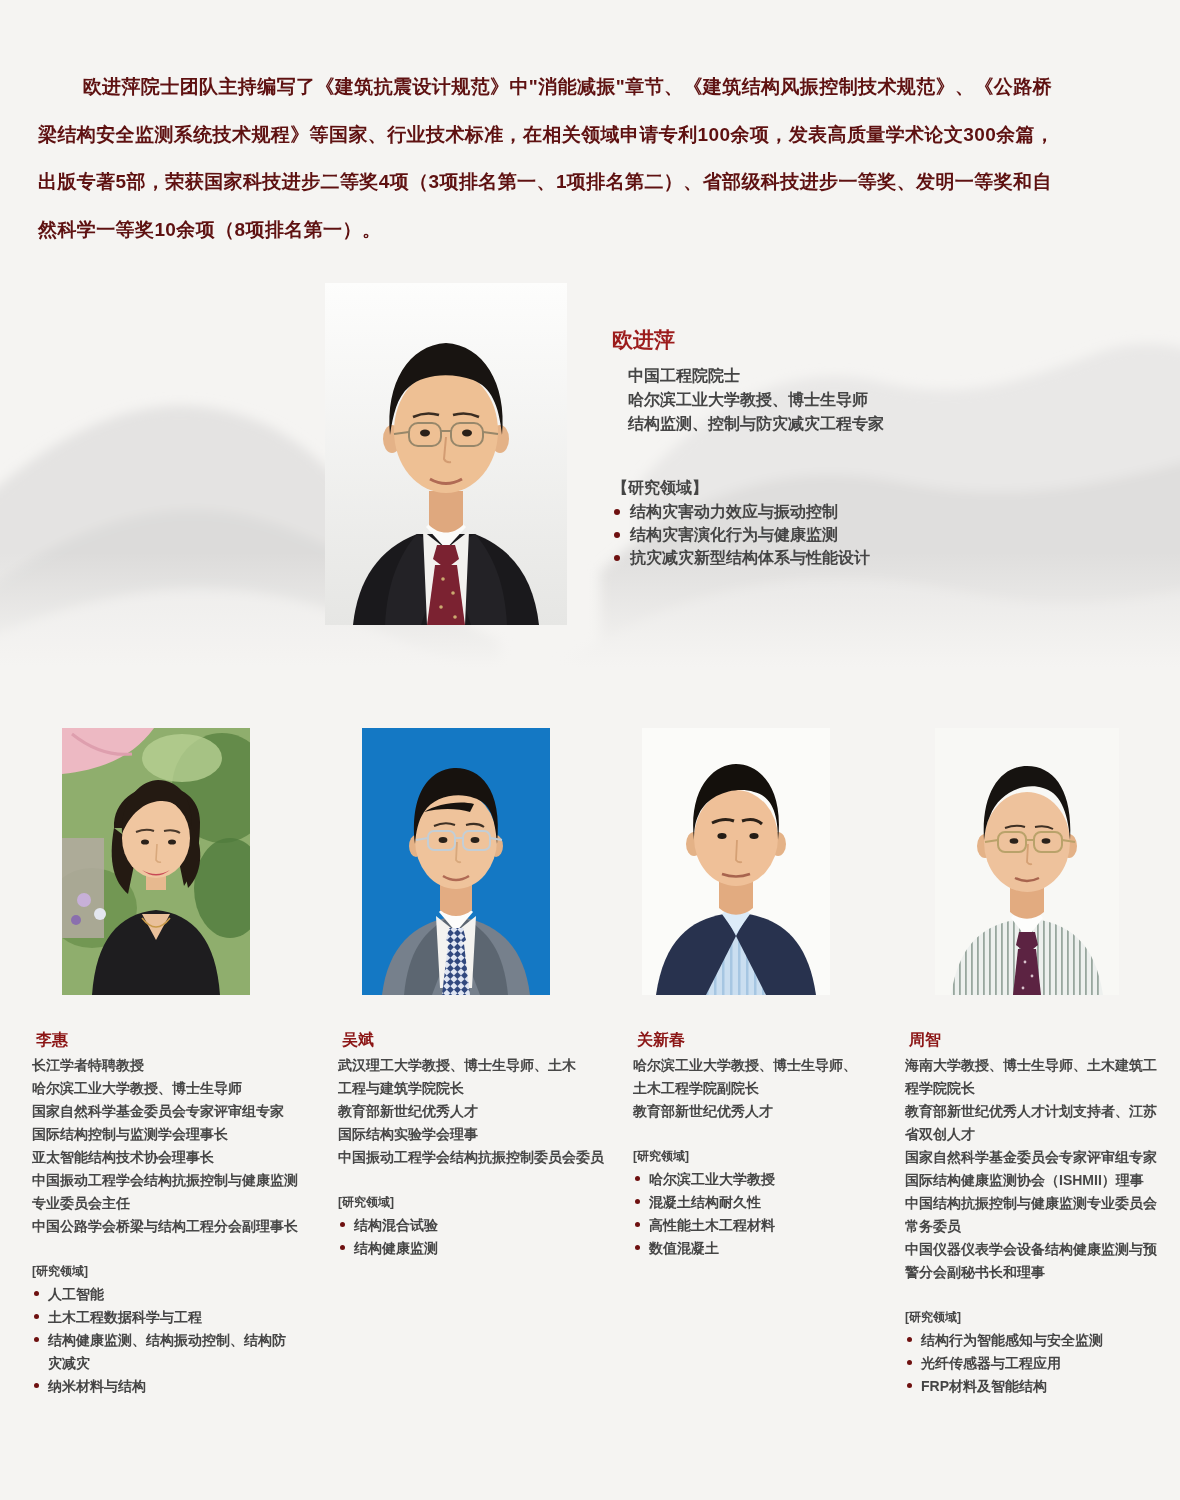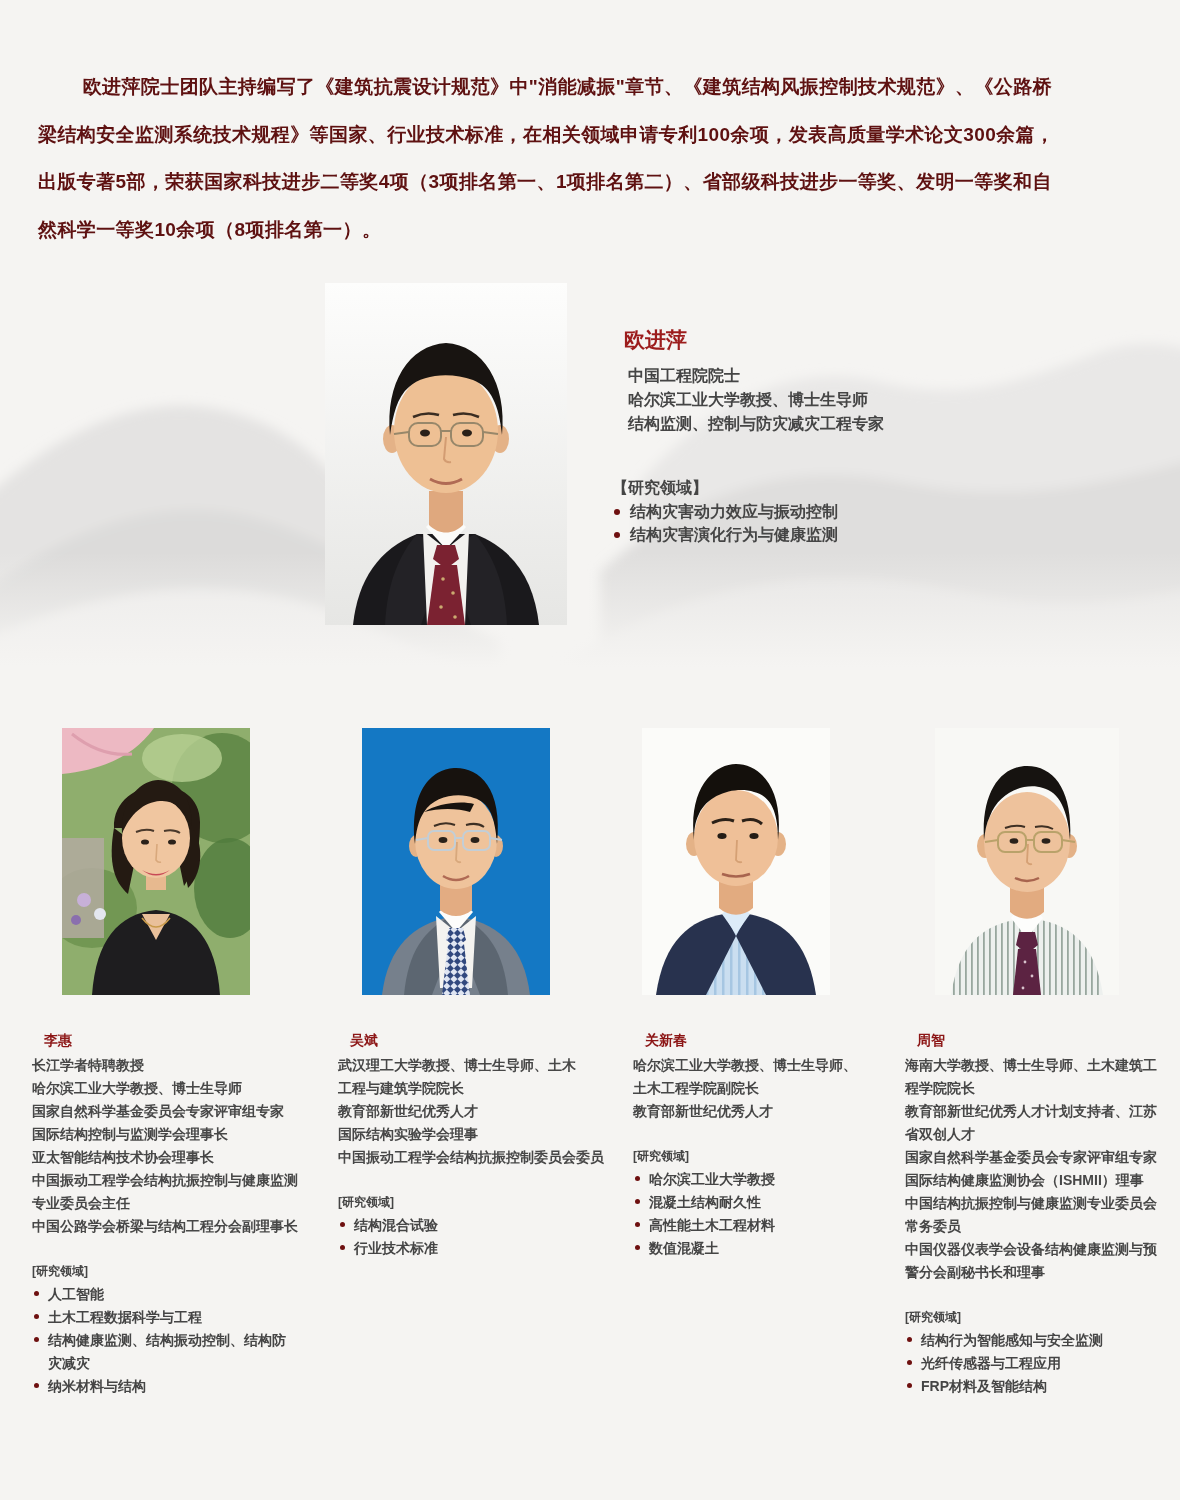--- a/index.html
+++ b/index.html
@@ -21,31 +21,31 @@
     position:absolute;top:44px;left:38px;width:1120px;
     font-size:19px;font-weight:700;color:var(--maroon);
     line-height:47.5px;white-space:pre-line;text-indent:2.35em;
     letter-spacing:.4px;
   }
   
   .mountains{position:absolute;top:272px;left:0;width:1180px;height:396px;}
   
   .leader-photo{position:absolute;top:283px;left:325px;width:242px;height:342px;}
   .leader-info{position:absolute;top:326px;left:612px;width:500px;}
-  .leader-name{margin:0 12px 10px;font-size:21px;font-weight:700;color:var(--name-red);}
+  .leader-name{margin:0 0 10px;font-size:21px;font-weight:700;color:var(--name-red);}
   .leader-info .info-line{font-size:16px;line-height:24px;font-weight:700;color:var(--body);margin-left:16px;}
   .research{margin-top:40px;}
   .research-label{font-size:16px;font-weight:700;color:var(--body);line-height:24px;}
   .bullet{display:flex;align-items:flex-start;}
   .bullet .dot{flex:none;width:6px;height:6px;border-radius:50%;background:var(--dot);margin:9px 10px 0 2px;}
   .bullet .btxt{font-size:16px;line-height:23px;font-weight:700;color:var(--body);white-space:pre-line;}
   
   .member{position:absolute;top:728px;}
   .m-photo{width:188px;height:267px;}
-  .m-name{margin:34px 12px 3px;font-size:14px;font-weight:700;color:var(--member-red);line-height:22px;}
+  .m-name{margin:34px 4px 3px;font-size:16px;font-weight:700;color:var(--member-red);line-height:22px;}
   .m-line{font-size:14px;line-height:23px;font-weight:700;color:#474747;white-space:pre-line;}
   .m-research{margin-top:22px;}
   .m-research .research-label{font-size:12px;line-height:23px;}
   .m-research .btxt{font-size:14px;line-height:23px;}
   .m-research .dot{width:5px;height:5px;margin:8px 9px 0 2px;}
   #m0{left:32px;width:282px;}  #m0 .m-photo{margin-left:30px;}
   #m1{left:338px;width:282px;} #m1 .m-photo{margin-left:24px;}
   #m2{left:633px;width:274px;} #m2 .m-photo{margin-left:9px;}
   #m3{left:905px;width:276px;} #m3 .m-photo{margin-left:30px;width:184px;}
 </style>
@@ -125,20 +125,24 @@
     <div class="research">
       <div class="research-label">【研究领域】</div>
       <div class="bullet">
           <span class="dot"></span>
           <span class="btxt">结构灾害动力效应与振动控制</span>
         </div>
       <div class="bullet">
           <span class="dot"></span>
           <span class="btxt">结构灾害演化行为与健康监测</span>
         </div>
+      <div class="bullet">
+          <span class="dot"></span>
+          <span class="btxt">抗灾减灾新型结构体系与性能设计</span>
+        </div>
     </div>
   </div>
 
   <section class="member" id="m0">
     <div class="m-photo">
       <svg viewBox="0 0 188 267" width="188" height="267">
         <rect width="188" height="267" fill="#8fae6d"></rect>
         <ellipse cx="160" cy="60" rx="50" ry="55" fill="#5d8544" opacity=".85"></ellipse>
         <ellipse cx="30" cy="180" rx="45" ry="40" fill="#6f9550" opacity=".9"></ellipse>
         <ellipse cx="168" cy="160" rx="36" ry="50" fill="#4f7a3c" opacity=".8"></ellipse>
@@ -239,21 +243,21 @@
     <div class="m-line">国际结构实验学会理事</div>
     <div class="m-line">中国振动工程学会结构抗振控制委员会委员</div>
     <div class="m-research">
       <div class="research-label">[研究领域]</div>
       <div class="bullet">
           <span class="dot"></span>
           <span class="btxt">结构混合试验</span>
         </div>
       <div class="bullet">
           <span class="dot"></span>
-          <span class="btxt">行业技术标准</span>
+          <span class="btxt">结构健康监测</span>
         </div>
     </div>
   </section>
 
   <section class="member" id="m2">
     <div class="m-photo">
       <svg viewBox="0 0 188 267" width="188" height="267">
         <defs>
           <pattern id="stripeG" width="8" height="8" patternUnits="userSpaceOnUse">
             <rect width="8" height="8" fill="#cadef0"></rect>

